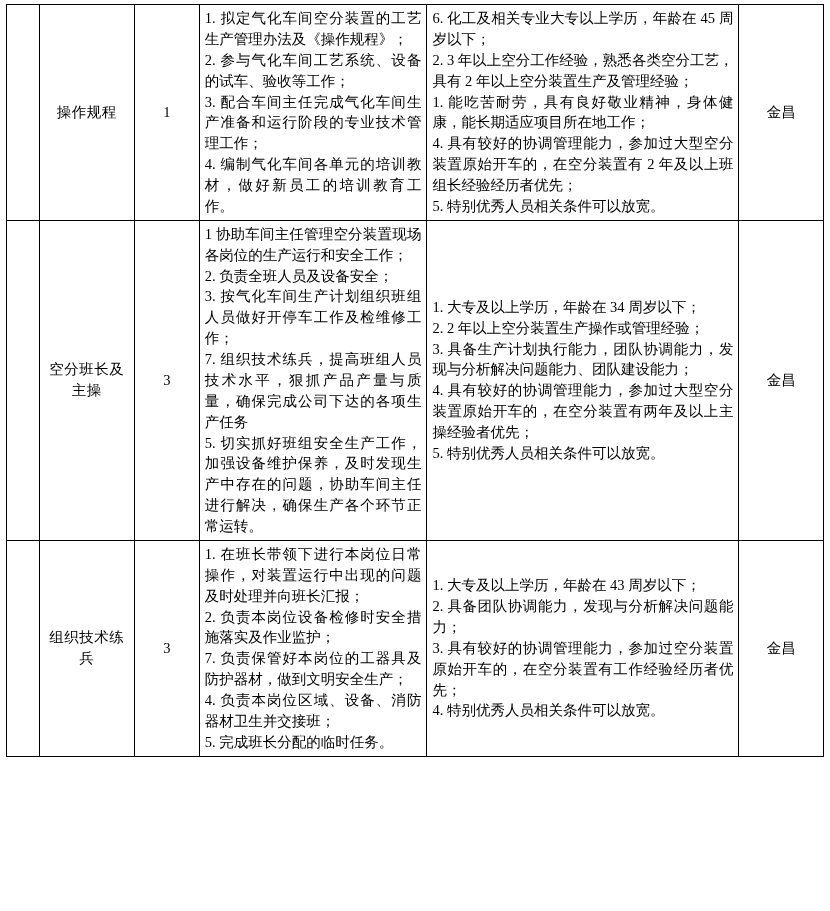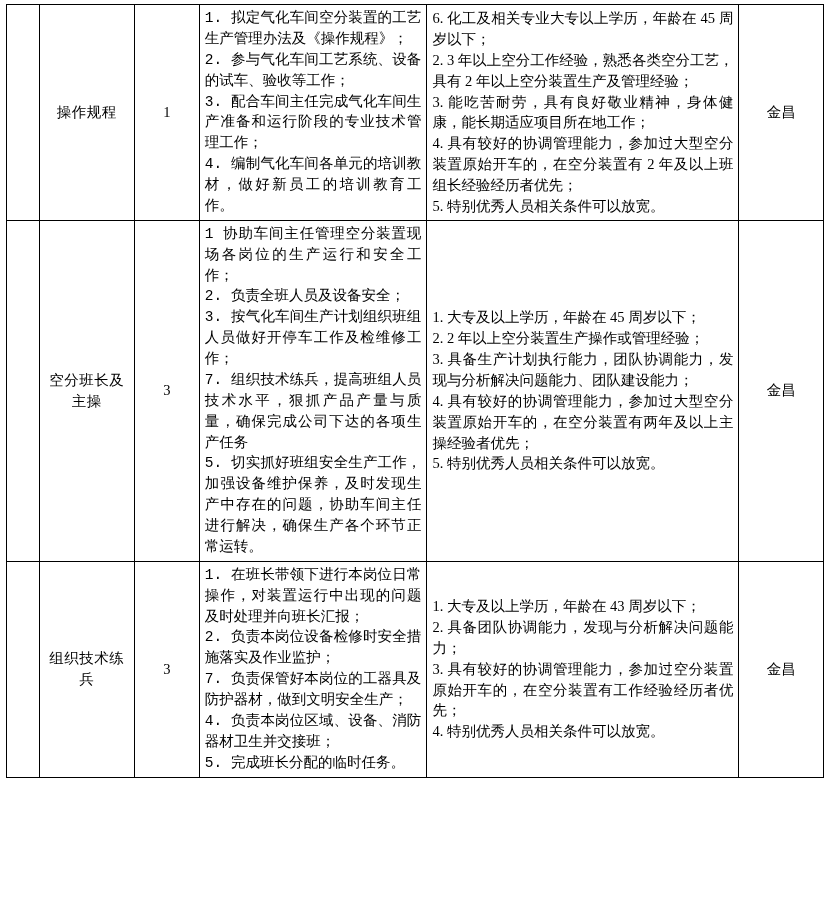--- a/index.html
+++ b/index.html
@@ -46,21 +46,20 @@
     letter-spacing: 0.5px;
   }
   td.num-cell {
     text-align: center;
   }
   td.duty-cell {
     vertical-align: top;
     text-align: justify;
     text-justify: inter-ideograph;
     padding-top: 5px;
-    font-family: Liberation Mono, monospace;
   }
   td.req-cell {
     vertical-align: middle;
     text-align: justify;
     text-justify: inter-ideograph;
   }
   td.loc-cell {
     text-align: center;
   }
   .para {
@@ -93,42 +92,42 @@
         <td class="num-cell">1</td>
         <td class="duty-cell">
           <p class="para">1. 拟定气化车间空分装置的工艺生产管理办法及《操作规程》；</p>
           <p class="para">2. 参与气化车间工艺系统、设备的试车、验收等工作；</p>
           <p class="para">3. 配合车间主任完成气化车间生产准备和运行阶段的专业技术管理工作；</p>
           <p class="para">4. 编制气化车间各单元的培训教材，做好新员工的培训教育工作。</p>
         </td>
         <td class="req-cell">
           <p class="para">6. 化工及相关专业大专以上学历，年龄在 45 周岁以下；</p>
           <p class="para">2. 3 年以上空分工作经验，熟悉各类空分工艺，具有 2 年以上空分装置生产及管理经验；</p>
-          <p class="para">3. 能吃苦耐劳，具有良好敬业精神，身体健康，能长期适应项目所在地工作；</p>
+          <p class="para">1. 能吃苦耐劳，具有良好敬业精神，身体健康，能长期适应项目所在地工作；</p>
           <p class="para">4. 具有较好的协调管理能力，参加过大型空分装置原始开车的，在空分装置有 2 年及以上班组长经验经历者优先；</p>
           <p class="para">5. 特别优秀人员相关条件可以放宽。</p>
         </td>
         <td class="loc-cell">金昌</td>
       </tr>
 
       <tr>
         <td class="marker-cell"></td>
         <td class="post-cell">
           <span class="post-inner">空分班长及主操</span>
         </td>
         <td class="num-cell">3</td>
         <td class="duty-cell">
           <p class="para">1 协助车间主任管理空分装置现场各岗位的生产运行和安全工作；</p>
           <p class="para">2. 负责全班人员及设备安全；</p>
           <p class="para">3. 按气化车间生产计划组织班组人员做好开停车工作及检维修工作；</p>
           <p class="para">7. 组织技术练兵，提高班组人员技术水平，狠抓产品产量与质量，确保完成公司下达的各项生产任务</p>
           <p class="para">5. 切实抓好班组安全生产工作，加强设备维护保养，及时发现生产中存在的问题，协助车间主任进行解决，确保生产各个环节正常运转。</p>
         </td>
         <td class="req-cell">
-          <p class="para">1. 大专及以上学历，年龄在 45 周岁以下；</p>
+          <p class="para">1. 大专及以上学历，年龄在 34 周岁以下；</p>
           <p class="para">2. 2 年以上空分装置生产操作或管理经验；</p>
           <p class="para">3. 具备生产计划执行能力，团队协调能力，发现与分析解决问题能力、团队建设能力；</p>
           <p class="para">4. 具有较好的协调管理能力，参加过大型空分装置原始开车的，在空分装置有两年及以上主操经验者优先；</p>
           <p class="para">5. 特别优秀人员相关条件可以放宽。</p>
         </td>
         <td class="loc-cell">金昌</td>
       </tr>
 
       <tr>
         <td class="marker-cell"></td>

